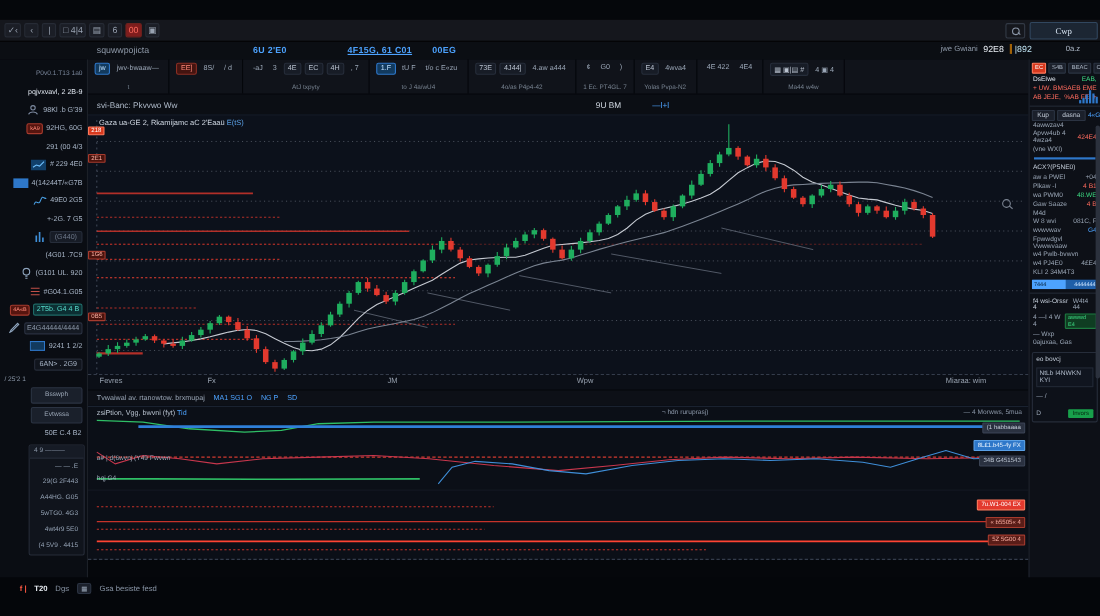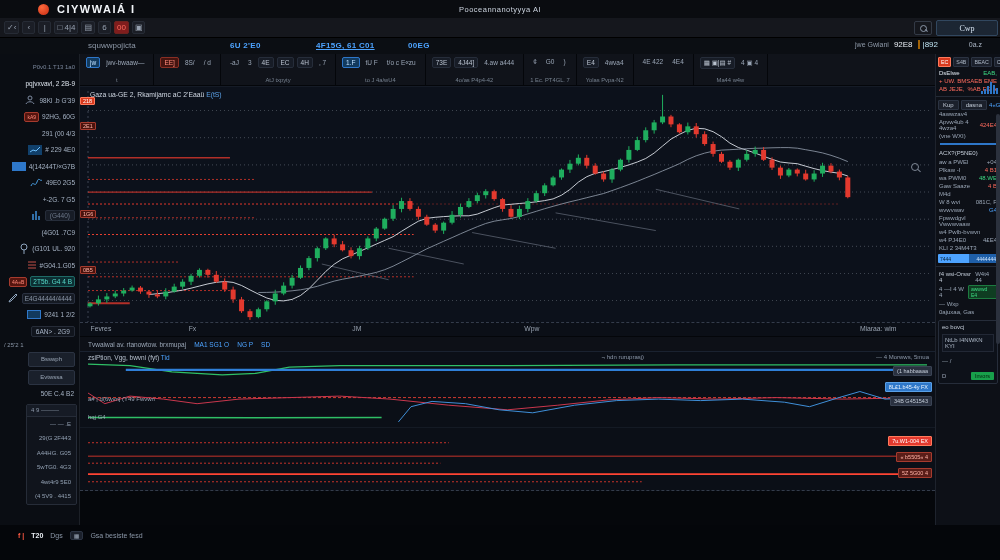--- a/index.html
+++ b/index.html
@@ -127,25 +127,20 @@
   .sb-inner{display:flex;align-items:center;gap:7px;height:14px;margin:3px 0 0 18px;font-size:7px;color:#8b97a8;}
   .sb-red{color:#ff5a43;font-weight:bold;}
   .sb-strong{color:#e8edf3;font-weight:bold;}
   .sb-chip{background:#1b202b;border:1px solid #2b3342;border-radius:2px;padding:0 3px;font-size:6px;color:#9aa6b6;}
 </style>
 </head>
 <body>
 
 <div class="root">
 
-  <div class="titlebar">
-    <span class="logo"></span>
-    <span class="apptitle">CIYWWAIÁ I</span>
-    <span class="centertitle">Pooceannanotyyya  AI</span>
-  </div>
 
   <div class="navbar">
     <span id="nav-btns" style="display:flex;gap:3px;">
         <span class="nbtn">✓‹</span>
         <span class="nbtn">‹</span>
         <span class="nbtn">|</span>
         <span class="nbtn">□ 4|4</span>
         <span class="nbtn">▤</span>
         <span class="nbtn">6</span>
         <span class="nbtn nred">00</span>
@@ -154,21 +149,21 @@
     <span class="nav-right">
       <span class="searchbox">
           <span class="mglass"></span>
         </span>
       <span class="cwp-tab">Cwp</span>
     </span>
   </div>
 
   <div class="infobar">
     <span class="info-label">squwwpojicta</span>
-    <span id="info-values"><span class="ival" style="left: 230px;">6U 2'E0</span><span class="ival" style="left: 316px; text-decoration: underline;">4F15G, 61 C01</span><span class="ival" style="left: 408px;">00EG</span></span>
+    <span id="info-values"><span class="ival" style="left: 230px;">6U 2'E0</span><span class="ival" style="left: 316px; text-decoration: underline;">4F15G, 61 C01</span><span class="ival" style="left: 393px;">00EG</span></span>
     <span class="acct">
       <span class="al">jwe Gwiani</span>
       <span class="av">92E8</span>
       <span class="av2">|892</span>
     </span>
     <span class="corner">0a.z</span>
   </div>
 
   <div class="sidebar">
     <div id="sidebar-rows">
@@ -363,20 +358,25 @@
         </div>
         <div class="tgroup">
           <div class="trow">
             <span class="chip ">▦ ▣|▤ #</span>
             <span class="chip plain">4 ▣ 4</span>
           </div>
           <div class="tsub">Ma44 w4w</div>
         </div>
       </div>
 
+    <div class="chart-header">
+      <span class="ch-left">svi-Banc: Pkvvwo Ww</span>
+      <span class="ch-mid">9U BM</span>
+      <span class="ch-link">—l+l</span>
+    </div>
 
     <div class="chart-area">
       <svg id="main-chart-svg" width="855" height="236">
           <line x1="8" x2="851" y1="23.6" y2="23.6" stroke="#aab4c2" stroke-width="0.7" stroke-dasharray="1,3" opacity="0.5"></line>
           <line x1="8" x2="851" y1="50.7" y2="50.7" stroke="#aab4c2" stroke-width="0.7" stroke-dasharray="1,3" opacity="0.5"></line>
           <line x1="8" x2="851" y1="77.9" y2="77.9" stroke="#aab4c2" stroke-width="0.7" stroke-dasharray="1,3" opacity="0.5"></line>
           <line x1="8" x2="851" y1="105.0" y2="105.0" stroke="#aab4c2" stroke-width="0.7" stroke-dasharray="1,3" opacity="0.5"></line>
           <line x1="8" x2="851" y1="132.2" y2="132.2" stroke="#aab4c2" stroke-width="0.7" stroke-dasharray="1,3" opacity="0.5"></line>
           <line x1="8" x2="851" y1="159.3" y2="159.3" stroke="#aab4c2" stroke-width="0.7" stroke-dasharray="1,3" opacity="0.5"></line>
           <line x1="8" x2="851" y1="186.4" y2="186.4" stroke="#aab4c2" stroke-width="0.7" stroke-dasharray="1,3" opacity="0.5"></line>

